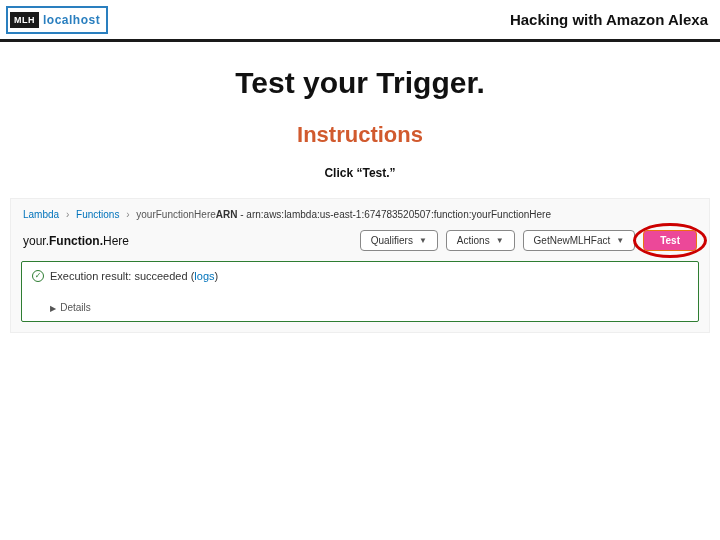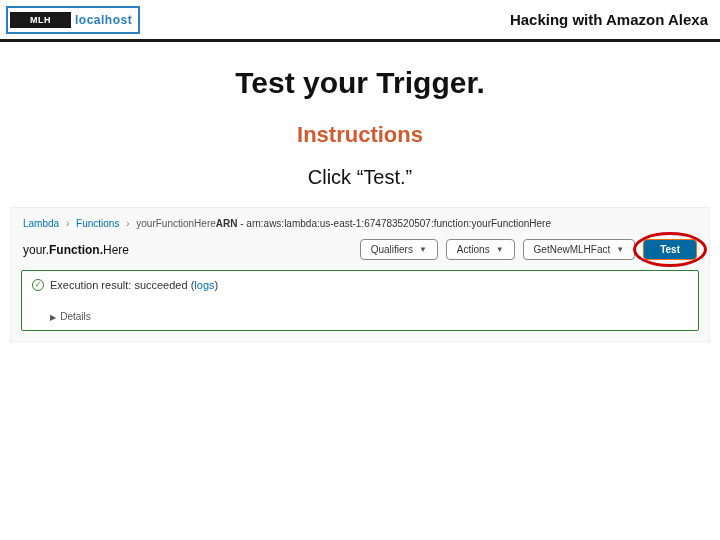--- a/index.html
+++ b/index.html
@@ -2,47 +2,47 @@
 <html><head>
 <meta charset="utf-8">
 <style>
   * { box-sizing: border-box; margin: 0; padding: 0; }
   html, body { width: 720px; height: 540px; font-family: "Segoe UI", Arial, sans-serif; background: #fff; }
   .slide { width: 720px; height: 540px; position: relative; }
 
   
   .header { display: flex; align-items: center; justify-content: space-between; height: 42px; padding: 0 6px 0 6px; border-bottom: 3px solid #1a1a1a; }
   .logo { display: inline-flex; align-items: center; border: 2px solid #2a7fbf; padding: 2px 6px 2px 2px; height: 28px; }
-  .logo-mlh { background: #1a1a1a; color: #fff; font-size: 9px; font-weight: 700; letter-spacing: 0.5px; padding: 3px 20px; margin-right: 4px; }
+  .logo-mlh { background: #1a1a1a; color: #fff; font-size: 9px; font-weight: 700; letter-spacing: 0.5px; padding: 3px 4px; margin-right: 4px; }
   .logo-localhost { color: #2a7fbf; font-size: 12px; font-weight: 600; letter-spacing: 0.5px; }
   .header-title { font-size: 15px; font-weight: 600; color: #111; padding-right: 6px; }
 
   
   .content { text-align: center; padding-top: 24px; }
   .main-heading { font-size: 30px; font-weight: 800; color: #111; }
   .sub-heading { font-size: 22px; font-weight: 700; color: #d15a2e; margin-top: 22px; }
-  .instr-text { font-size: 20px; font-weight: 400; color: #111; margin-top: 18px; }
+  .instr-text { font-size: 12px; font-weight: 700; color: #111; margin-top: 18px; }
 
   
   .shot { margin: 18px 10px 0 10px; background: #f9f9f9; border: 1px solid #eee; padding: 8px 10px 10px 10px; text-align: left; font-family: "Amazon Ember", "Segoe UI", Arial, sans-serif; }
 
   .crumbs-row { display: flex; align-items: center; font-size: 10px; color: #333; padding: 2px 2px 8px 2px; }
   .crumbs { color: #0073bb; }
   .crumbs .sep { color: #888; margin: 0 4px; }
   .crumb-current { color: #555; }
   .arn { color: #333; }
   .arn b { font-weight: 600; }
 
   .fn-row { display: flex; align-items: center; gap: 8px; padding: 2px 2px 10px 2px; }
   .fn-name { font-size: 12px; color: #111; flex: 1; }
   .fn-name .light { font-weight: 300; }
   .fn-name .bold { font-weight: 600; }
   .dd, .btn-plain, .btn-orange { font-size: 10px; border: 1px solid #888; background: #fff; padding: 4px 10px; border-radius: 4px; color: #333; display: inline-flex; align-items: center; gap: 6px; }
   .caret { font-size: 8px; color: #555; }
-  .btn-orange { background: #0369a1; border-color: #ec7211; color: #fff; font-weight: 600; padding: 4px 16px; }
+  .btn-orange { background: #ec4899; border-color: #ec7211; color: #fff; font-weight: 600; padding: 4px 16px; }
   .test-wrap { position: relative; display: inline-block; }
   .test-ring { position: absolute; inset: -7px -10px; border: 3px solid #c00; border-radius: 50%; pointer-events: none; }
 
   .result-box { border: 1px solid #2e7d32; border-radius: 2px; background: #fff; padding: 8px 10px; }
   .result-line { display: flex; align-items: center; gap: 6px; font-size: 11px; color: #333; }
   .check { width: 12px; height: 12px; border: 1.5px solid #2e7d32; border-radius: 50%; display: inline-flex; align-items: center; justify-content: center; color: #2e7d32; font-size: 8px; line-height: 1; }
   .logs { color: #0073bb; }
   .details-line { font-size: 10px; color: #555; margin-top: 20px; padding-left: 18px; }
   .tri { font-size: 8px; color: #555; margin-right: 4px; }
 </style>

